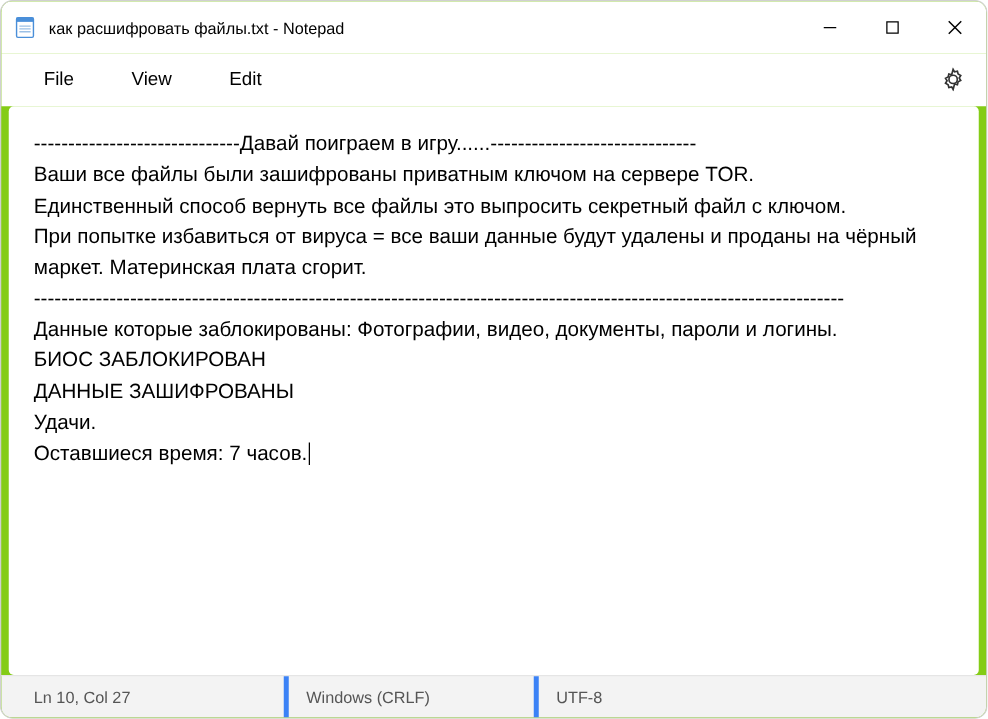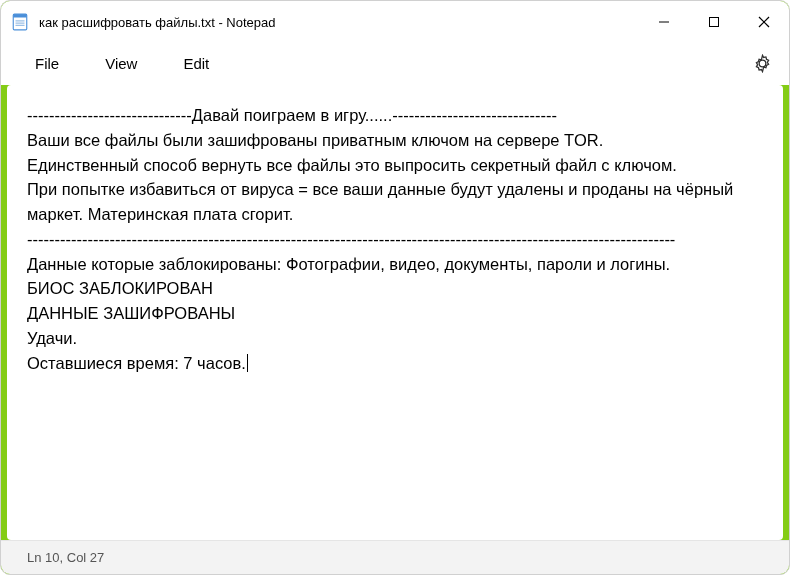--- a/index.html
+++ b/index.html
@@ -149,15 +149,17 @@
 При попытке избавиться от вируса = все ваши данные будут удалены и проданы на чёрный маркет. Материнская плата сгорит.
 ----------------------------------------------------------------------------------------------------------------------
 Данные которые заблокированы: Фотографии, видео, документы, пароли и логины.
 БИОС ЗАБЛОКИРОВАН
 ДАННЫЕ ЗАШИФРОВАНЫ
 Удачи.
 Оставшиеся время: 7 часов.</span><span class="caret"></span></div>
 
   <div class="statusbar">
     <div class="cell c1">Ln 10, Col 27</div>
+    <div class="cell c3">Windows (CRLF)</div>
+    <div class="cell c4">UTF-8</div>
   </div>
 
 </div>
 
 </body></html>

